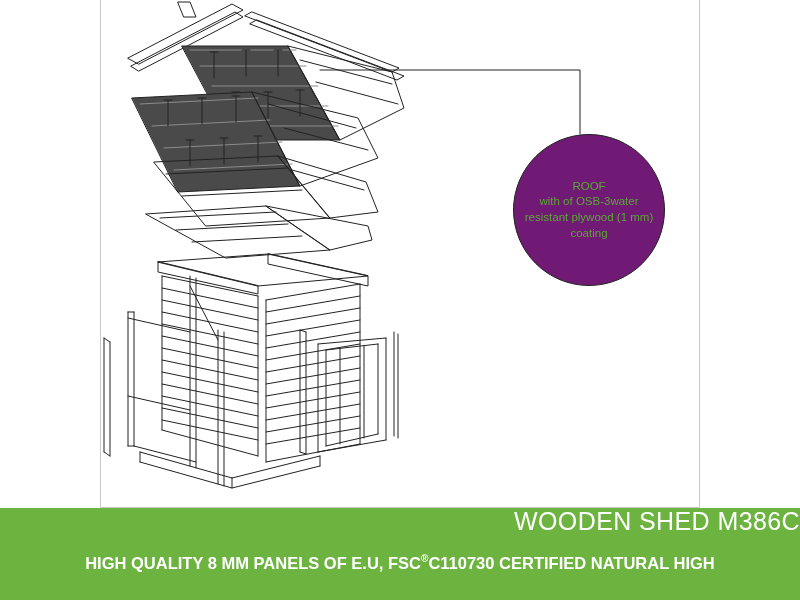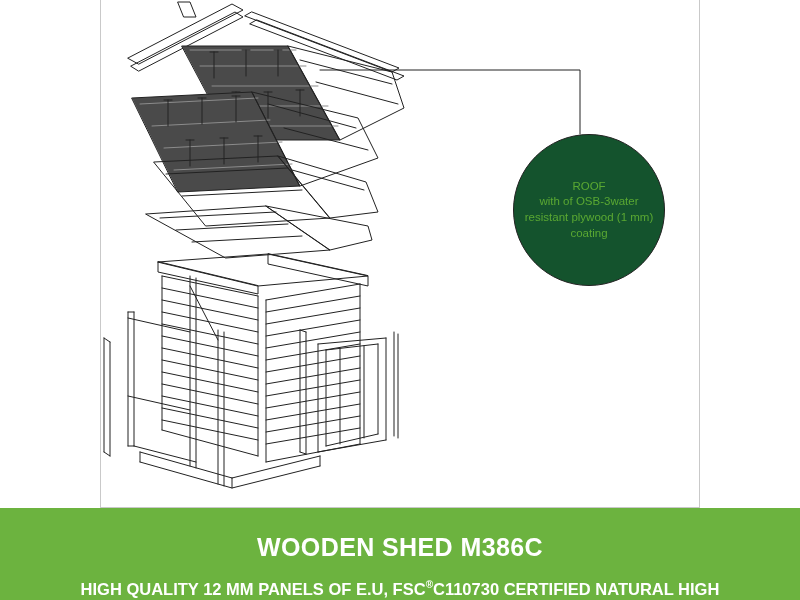--- a/index.html
+++ b/index.html
@@ -57,21 +57,21 @@
 
   
   .callout {
     position: absolute;
     left: 513px;
     top: 134px;
     width: 152px;
     height: 152px;
     border: 1px solid #222;
     border-radius: 50%;
-    background: #14532d;
+    background: #701a75;
     display: flex;
     align-items: center;
     justify-content: center;
     box-sizing: border-box;
   }
   .callout-text {
     color: #5aa832;
     font-size: 11.5px;
     line-height: 1.35;
     text-align: center;
@@ -89,25 +89,25 @@
     left: 0;
     top: 508px;
     width: 800px;
     height: 92px;
     background: #6cb33f;
     color: #ffffff;
     text-align: center;
   }
   .footer-title {
     font-size: 25px;
-    font-weight: bold;
+    font-weight: normal;
     letter-spacing: 0.4px;
-    padding-top: 26px;
     line-height: 1.1;
     font-family: "Liberation Sans", sans-serif;
+    text-align: right;
   }
   .footer-sub {
     font-size: 16.5px;
     font-weight: bold;
     padding-top: 17px;
     line-height: 1.1;
     font-family: "Liberation Sans", sans-serif;
   }
   .footer-sub sup {
     font-size: 10px;
@@ -319,16 +319,16 @@
     <div class="callout-text">
       <span class="line">ROOF</span>
       <span class="line">with of OSB-3water</span>
       <span class="line">resistant plywood (1 mm)</span>
       <span class="line">coating</span>
     </div>
   </div>
 
   <div class="footer">
     <div class="footer-title">WOODEN SHED M386C</div>
-    <div class="footer-sub"><span>HIGH QUALITY 12 MM PANELS OF E.U, FSC</span><sup>®</sup><span>C110730 CERTIFIED NATURAL HIGH</span></div>
+    <div class="footer-sub"><span>HIGH QUALITY 8 MM PANELS OF E.U, FSC</span><sup>®</sup><span>C110730 CERTIFIED NATURAL HIGH</span></div>
   </div>
 
 </div>
 
 </body></html>

